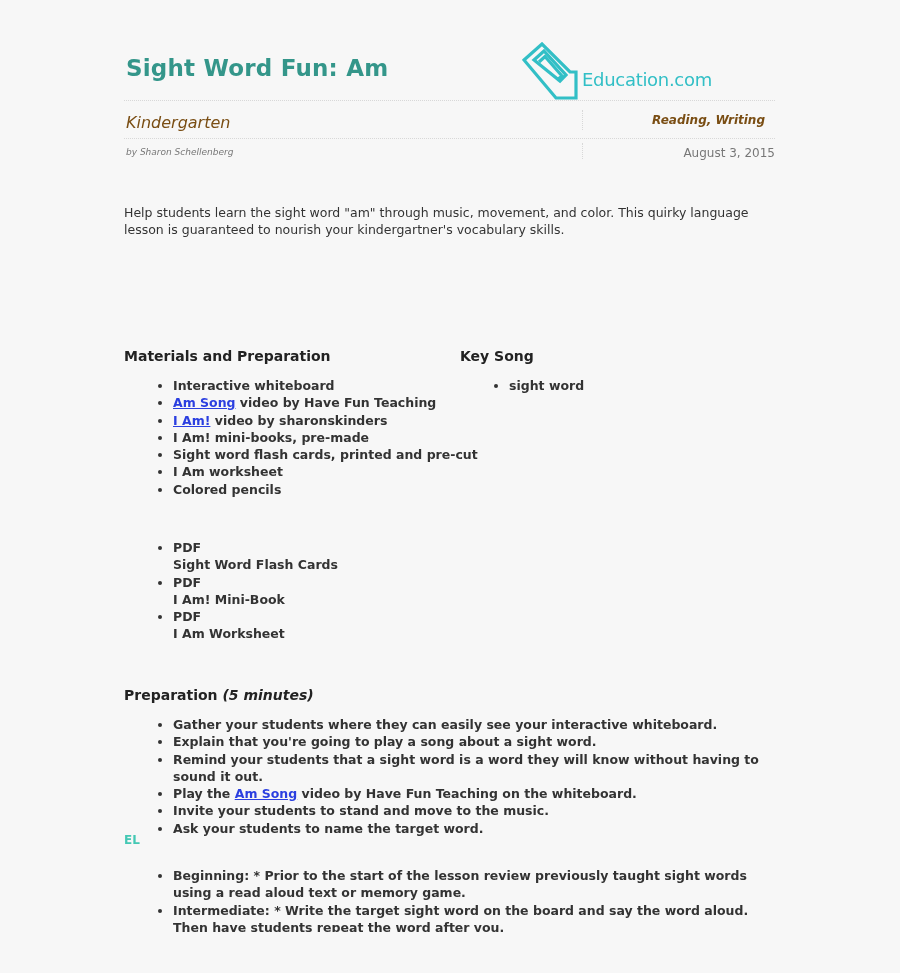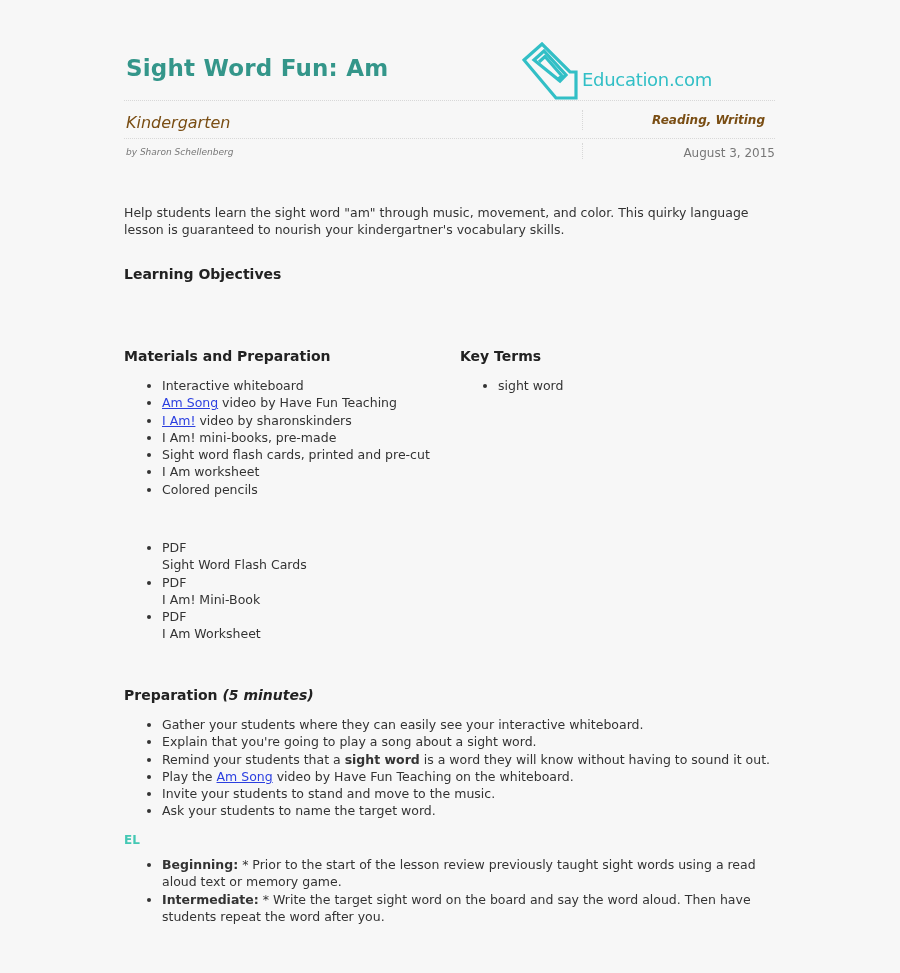--- a/index.html
+++ b/index.html
@@ -26,21 +26,21 @@
   .vr-dot { position: absolute; width: 0; border-left: 1.5px dotted #d8d8d8; }
   .meta-grade { position: absolute; left: 2px; top: 113px; font-size: 16px; font-weight: normal; font-style: italic; color: #7a4e14; }
   .meta-subject { position: absolute; right: 10px; top: 113px; font-size: 12px; font-weight: bold; font-style: italic; color: #7a4e14; }
   .meta-author { position: absolute; left: 2px; top: 147px; font-size: 9px; font-style: italic; color: #777; }
   .meta-date { position: absolute; right: 0; top: 146px; font-size: 12px; color: #777; }
 
   .content { position: absolute; left: 0; top: 204px; width: 651px; font-size: 12.5px; line-height: 17px; color: #333; }
   .intro { margin: 0; }
   h2 { font-size: 14px; font-weight: bold; color: #222; margin: 0; line-height: 20px; }
   h2 em { font-style: italic; }
-  ul { margin: 0; padding-left: 38px; list-style: disc; }
+  ul { margin: 11px; padding-left: 38px; list-style: disc; font-weight: bold; }
   li { line-height: 17.3px; }
   a { color: #2b3fe0; text-decoration: underline; }
   .sec { position: absolute; left: 0; }
   .el-tag { position: absolute; left: 0; font-size: 12px; font-weight: bold; color: #44c8b4; }
   .twocol { position: absolute; left: 0; top: 142px; width: 651px; }
   .col-left { position: absolute; left: 0; top: 0; }
   .col-right { position: absolute; left: 336px; top: 0; }
   .attach-sub { display: block; }
 </style>
 </head>
@@ -66,38 +66,37 @@
   <div class="meta-subject">Reading, Writing</div>
   <div class="hr-dot" style="top:138px;"></div>
   <div class="vr-dot" style="left:458px; top:143px; height:16px;"></div>
   <div class="meta-author">by Sharon Schellenberg</div>
   <div class="meta-date">August 3, 2015</div>
 
   <div class="content">
     <p class="intro">Help students learn the sight word "am" through music, movement, and color. This quirky language lesson is guaranteed to nourish your kindergartner's vocabulary skills.</p>
 
     <div class="sec" style="top:60px;">
-      <h2>Learning Objectives</h2>
     </div>
 
     <div class="twocol">
       <div class="col-left">
         <h2>Materials and Preparation</h2>
         <ul style="margin-top:11px;">
           <li><span>Interactive whiteboard</span></li>
           <li><a href="#">Am Song</a><span> video by Have Fun Teaching</span></li>
           <li><a href="#">I Am!</a><span> video by sharonskinders</span></li>
           <li><span>I Am! mini-books, pre-made</span></li>
           <li><span>Sight word flash cards, printed and pre-cut</span></li>
           <li><span>I Am worksheet</span></li>
           <li><span>Colored pencils</span></li>
         </ul>
       </div>
       <div class="col-right">
-        <h2>Key Terms</h2>
+        <h2>Key Song</h2>
         <ul style="margin-top:11px; padding-left:38px;">
           <li>sight word</li>
         </ul>
       </div>
     </div>
 
     <div class="sec" style="top:324px;">
       <ul style="margin-top:11px;">
         <li><span>PDF</span><span class="attach-sub">Sight Word Flash Cards</span></li>
         <li><span>PDF</span><span class="attach-sub">I Am! Mini-Book</span></li>

